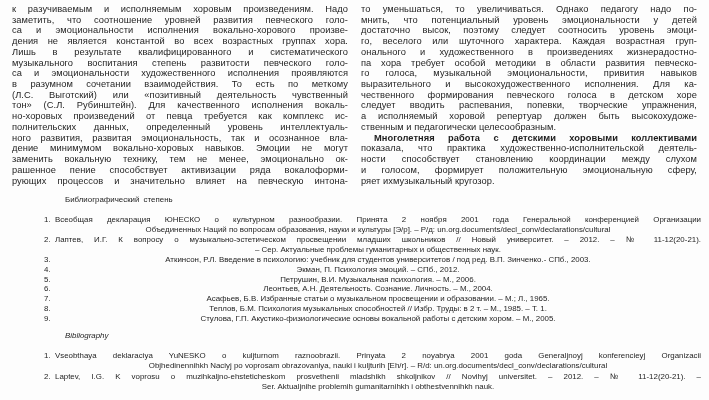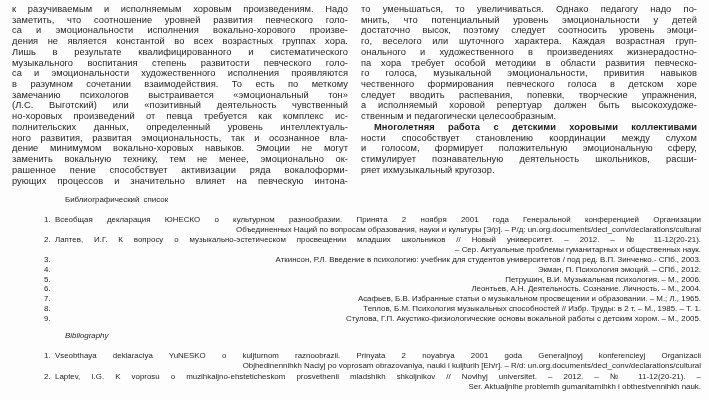--- a/index.html
+++ b/index.html
@@ -63,21 +63,21 @@
   .bib-heading {
     margin-left: 10px;
     margin-bottom: 10px;
     word-spacing: 2px;
   }
   .bib-section.second .bib-heading {
     font-style: italic;
   }
   .bib-line {
     position: relative;
-    text-align: right;
+    text-align: center;
   }
   .bib-line.just {
     text-align: justify;
     text-align-last: justify;
   }
   .bib-num {
     position: absolute;
     left: -11px;
     top: 0;
   }
@@ -90,52 +90,53 @@
   <div class="columns">
     <div class="col" id="col-left">
         <div class="line">к разучиваемым и исполняемым хоровым произведениям. Надо</div>
         <div class="line">заметить, что соотношение уровней развития певческого голо-</div>
         <div class="line">са и эмоциональности исполнения вокально-хорового произве-</div>
         <div class="line">дения не является константой во всех возрастных группах хора.</div>
         <div class="line">Лишь в результате квалифицированного и систематического</div>
         <div class="line">музыкального воспитания степень развитости певческого голо-</div>
         <div class="line">са и эмоциональности художественного исполнения проявляются</div>
         <div class="line">в разумном сочетании взаимодействия. То есть по меткому</div>
-        <div class="line">замечанию психологов выстраивается «эмоциональный тон»</div>
         <div class="line">(Л.С. Выготский) или «позитивный деятельность чувственный</div>
+        <div class="line">тон» (С.Л. Рубинштейн). Для качественного исполнения вокаль-</div>
         <div class="line">но-хоровых произведений от певца требуется как комплекс ис-</div>
         <div class="line">полнительских данных, определенный уровень интеллектуаль-</div>
         <div class="line">ного развития, развитая эмоциональность, так и осознанное вла-</div>
         <div class="line">дение минимумом вокально-хоровых навыков. Эмоции не могут</div>
         <div class="line">заменить вокальную технику, тем не менее, эмоционально ок-</div>
         <div class="line">рашенное пение способствует активизации ряда вокалоформи-</div>
         <div class="line">рующих процессов и значительно влияет на певческую интона-</div>
       </div>
     <div class="col" id="col-right">
         <div class="line">то уменьшаться, то увеличиваться. Однако педагогу надо по-</div>
         <div class="line">мнить, что потенциальный уровень эмоциональности у детей</div>
         <div class="line">достаточно высок, поэтому следует соотносить уровень эмоци-</div>
         <div class="line">го, веселого или шуточного характера. Каждая возрастная груп-</div>
         <div class="line">онального и художественного в произведениях жизнерадостно-</div>
         <div class="line">па хора требует особой методики в области развития певческо-</div>
         <div class="line">го голоса, музыкальной эмоциональности, привития навыков</div>
+        <div class="line">выразительного и высокохудожественного исполнения. Для ка-</div>
         <div class="line">чественного формирования певческого голоса в детском хоре</div>
         <div class="line">следует вводить распевания, попевки, творческие упражнения,</div>
         <div class="line">а исполняемый хоровой репертуар должен быть высокохудоже-</div>
         <div class="line flush-left">ственным и педагогически целесообразным.</div>
         <div class="line indent">Многолетняя работа с детскими хоровыми коллективами</div>
+        <div class="line">показала, что практика художественно-исполнительской деятель-</div>
         <div class="line">ности способствует становлению координации между слухом</div>
         <div class="line">и голосом, формирует положительную эмоциональную сферу,</div>
-        <div class="line">стимулирует познавательную деятельность школьников, расши-</div>
         <div class="line flush-left">ряет ихмузыкальный кругозор.</div>
       </div>
   </div>
 
   <div class="bib-section first">
-    <div class="bib-heading">Библиографический список</div>
+    <div class="bib-heading">Библиографический степень</div>
     <div class="bib-list" id="bib-ru">
         <div class="bib-entry">
           <div class="bib-line just"><span class="bib-num">1.</span>Всеобщая декларация ЮНЕСКО о культурном разнообразии. Принята 2 ноября 2001 года Генеральной конференцией Организации</div>
           <div class="bib-line">Объединенных Наций по вопросам образования, науки и культуры [Э/р]. – Р/д: un.org.documents/decl_conv/declarations/cultural</div>
         </div>
         <div class="bib-entry">
           <div class="bib-line just"><span class="bib-num">2.</span>Лаптев, И.Г. К вопросу о музыкально-эстетическом просвещении младших школьников // Новый университет. – 2012. – № 11-12(20-21).</div>
           <div class="bib-line">– Сер. Актуальные проблемы гуманитарных и общественных наук.</div>
         </div>
         <div class="bib-entry">

